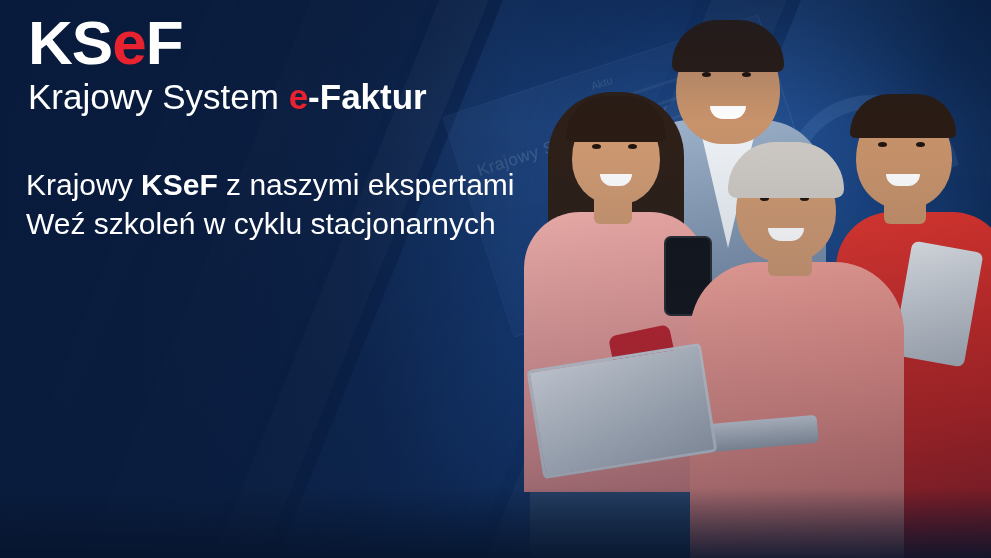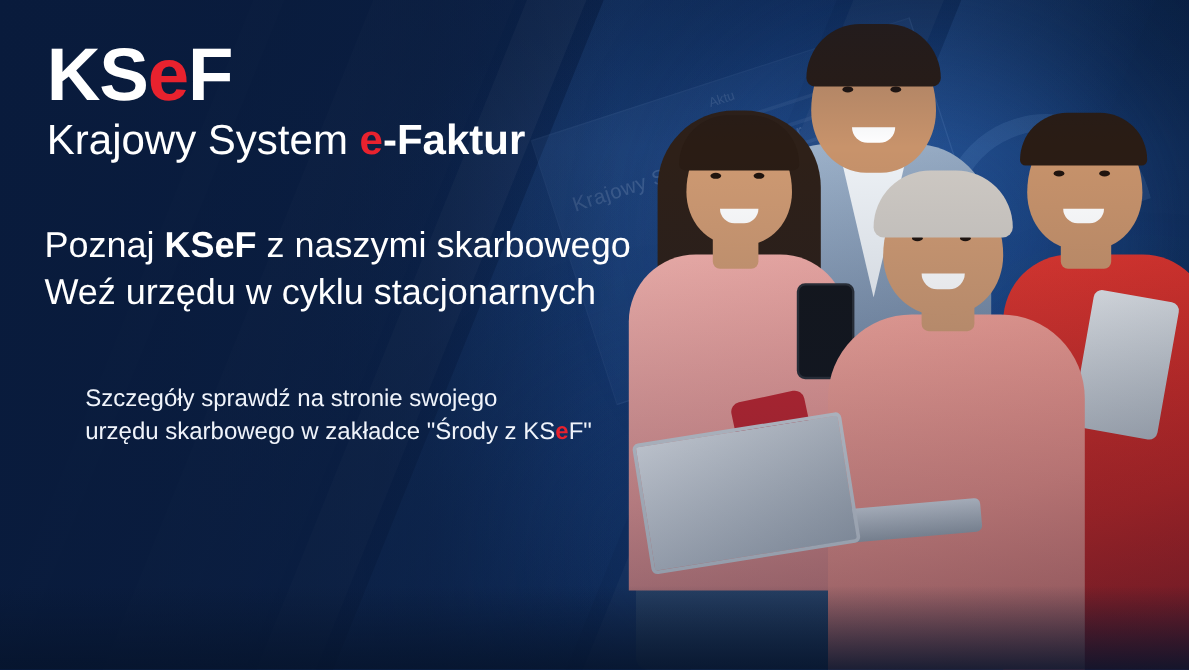--- a/index.html
+++ b/index.html
@@ -87,24 +87,23 @@
     border-radius: 50%;
     clip-path: polygon(0 0, 100% 0, 100% 55%, 0 55%);
     transform: rotate(-18deg);
     pointer-events: none;
   }
 
   
   .textblock {
     position: absolute;
     left: 26px;
-    top: 32px;
+    top: 12px;
     width: 520px;
     z-index: 6;
-    margin-left: 11px;
   }
   .logo {
     font-size: 62px;
     font-weight: 700;
     letter-spacing: -1px;
     line-height: 1.0;
     color: #ffffff;
     margin: 0 0 2px 2px;
   }
   .logo .red { color: #e8222e; }
@@ -297,24 +296,20 @@
   </div>
 
   <div class="collage-veil"></div>
 
   <div class="textblock">
     <div class="logo"><span>KS</span><span class="red">e</span><span>F</span></div>
 
     <div class="logo-sub"><span>Krajowy System </span><span class="red">e</span><span class="b">-Faktur</span></div>
 
     <div class="headline">
-      <div><span>Poznaj </span><span class="b">KSeF</span><span> z naszymi skarbowego</span></div>
-      <div>Weź urzędu w cyklu stacjonarnych</div>
-    </div>
-
-    <div class="footnote">
-      <div>Szczegóły sprawdź na stronie swojego</div>
-      <div><span>urzędu skarbowego w zakładce "Środy z KS</span><span class="red">e</span><span>F"</span></div>
-    </div>
+      <div><span>Krajowy </span><span class="b">KSeF</span><span> z naszymi ekspertami</span></div>
+      <div>Weź szkoleń w cyklu stacjonarnych</div>
+    </div>
+
   </div>
 
   <div class="bottom-fade"></div>
 </div>
 
 </body></html>

